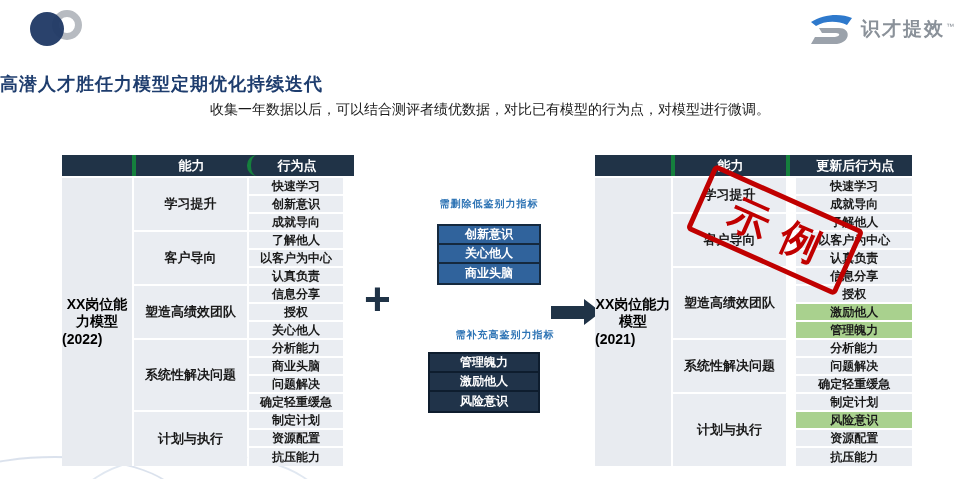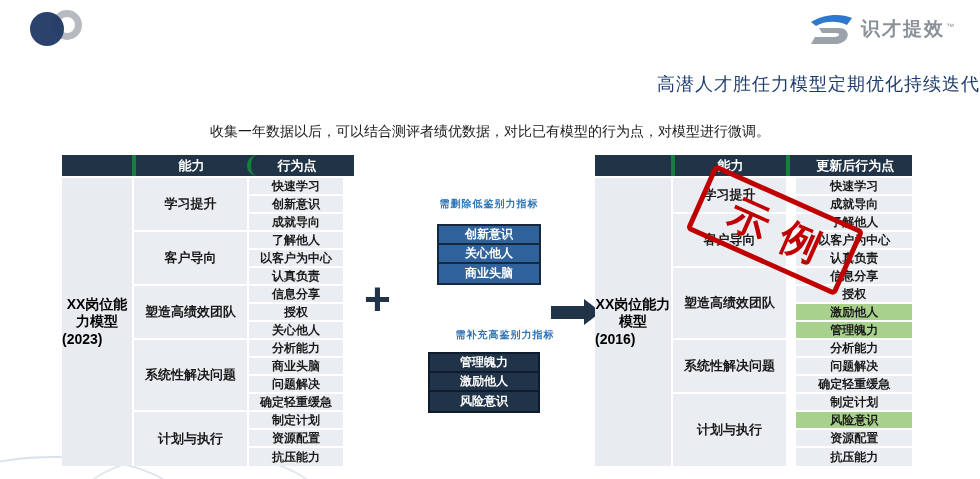--- a/index.html
+++ b/index.html
@@ -22,26 +22,26 @@
   .page-title {
     position:absolute; left:78px; top:16px; font-size:21px; font-weight:bold;
     color:var(--navy-title); letter-spacing:1px;
   }
   .brand { position:absolute; right:26px; top:12px; display:flex; align-items:center; gap:6px; }
   .brand-name { font-size:19px; font-weight:bold; color:var(--brand-gray); letter-spacing:2px;margin-top:20px; }
   .brand-tm { font-size:8px; color:var(--brand-gray); vertical-align:super; margin-left:1px; }
 
   
   .section-title {
-    position:absolute; left:0; top:72px; width:100%; text-align:right;
-    font-size:18px; font-weight:normal; color:var(--section-blue); letter-spacing:1px;
+    position:absolute; left:0; top:72px; width:100%; text-align:left;
+    font-size:18px; font-weight:bold; color:var(--section-blue); letter-spacing:1px;
   }
   .section-subtitle {
     position:absolute; left:0; top:101px; width:100%; text-align:center;
-    font-size:14px; color:#1a1a1a;margin-top:22px;
+    font-size:14px; color:#1a1a1a;
   }
 
   
   .ctable { position:absolute; top:155px; }
   .tl { left:62px;  width:292px; }
   .tr { left:595px; width:317px; }
   .thead { display:flex; height:23px; background:var(--header-bg); border-bottom:2px solid #fff; }
   .th { color:#fff; font-size:13px; font-weight:bold; display:flex; align-items:center; justify-content:center; }
   .th + .th { border-left:4px solid #15803d; }
   .tbody { display:flex; }
@@ -143,21 +143,21 @@
 
   <div class="ctable tl" id="left-table">
       <div class="thead">
         <div class="th c1"></div>
         <div class="th c2">能力</div>
         <div class="th c3">行为点</div>
       </div>
       <div class="tbody">
         <div class="side c1" style="height: 288px;">
           <div>XX岗位能力模型</div>
-          <div>(2023)</div>
+          <div>(2022)</div>
         </div>
         <div class="caps c2">
           <div class="cap" style="height: 54px;">学习提升</div>
           <div class="cap" style="height: 54px;">客户导向</div>
           <div class="cap" style="height: 54px;">塑造高绩效团队</div>
           <div class="cap" style="height: 72px;">系统性解决问题</div>
           <div class="cap" style="height: 54px;">计划与执行</div>
         </div>
         <div class="rows c3">
           <div class="row">快速学习</div>
@@ -200,21 +200,21 @@
 
   <div class="ctable tr" id="right-table">
       <div class="thead">
         <div class="th c1"></div>
         <div class="th c2">能力</div>
         <div class="th c3">更新后行为点</div>
       </div>
       <div class="tbody">
         <div class="side c1" style="height: 288px;">
           <div>XX岗位能力模型</div>
-          <div>(2016)</div>
+          <div>(2021)</div>
         </div>
         <div class="caps c2">
           <div class="cap" style="height: 36px;">学习提升</div>
           <div class="cap" style="height: 54px;">客户导向</div>
           <div class="cap" style="height: 72px;">塑造高绩效团队</div>
           <div class="cap" style="height: 54px;">系统性解决问题</div>
           <div class="cap" style="height: 72px;">计划与执行</div>
         </div>
         <div class="rows c3">
           <div class="row">快速学习</div>

